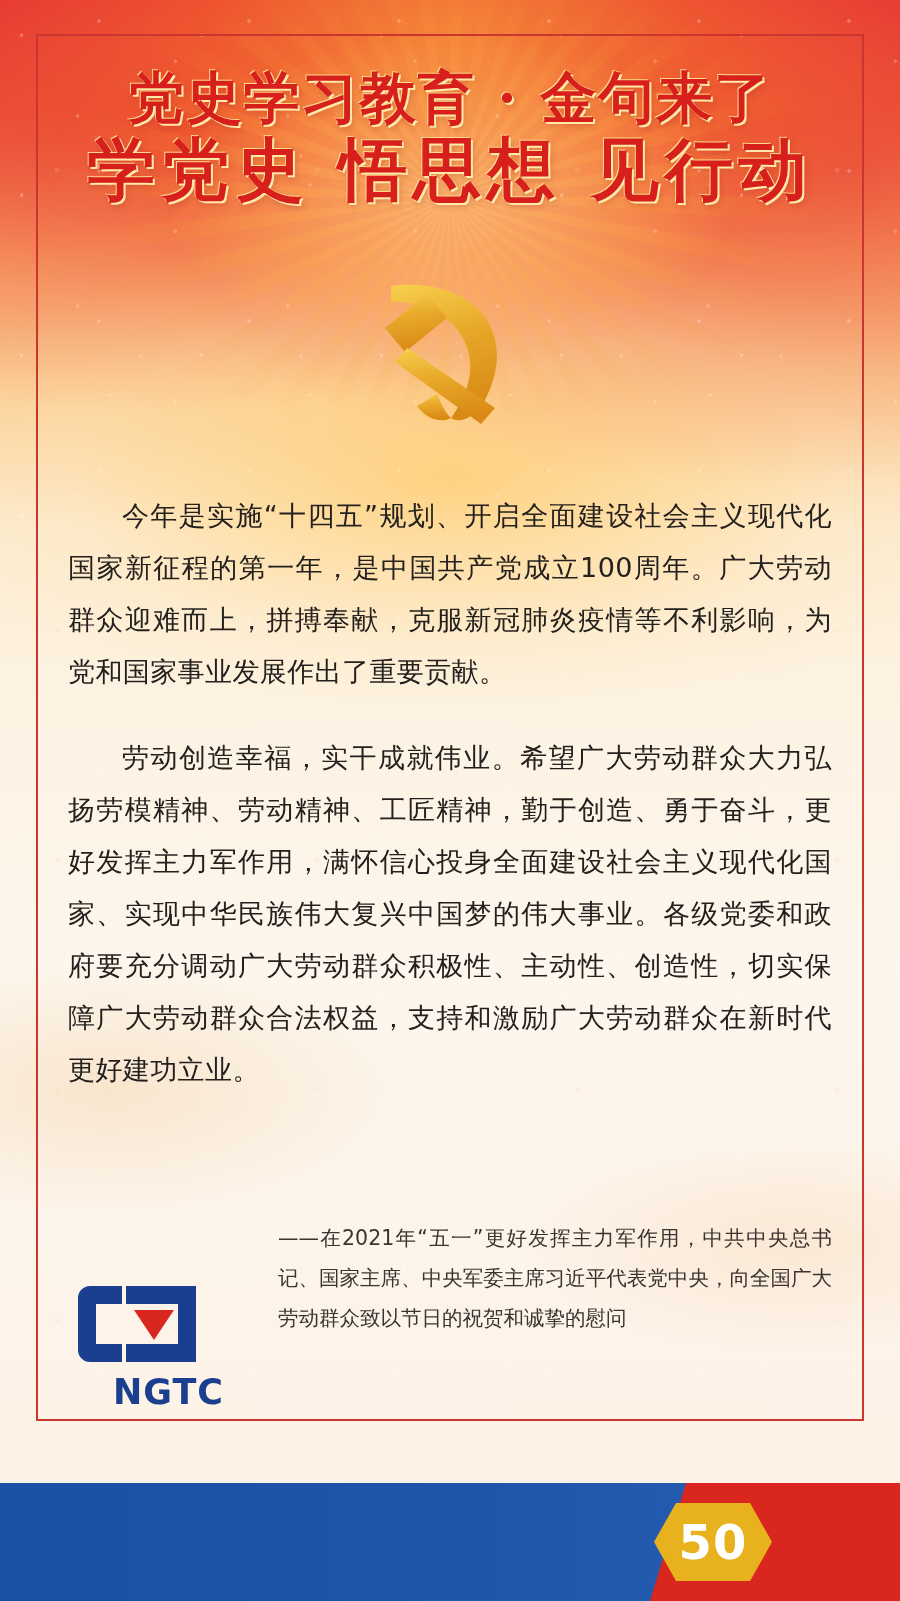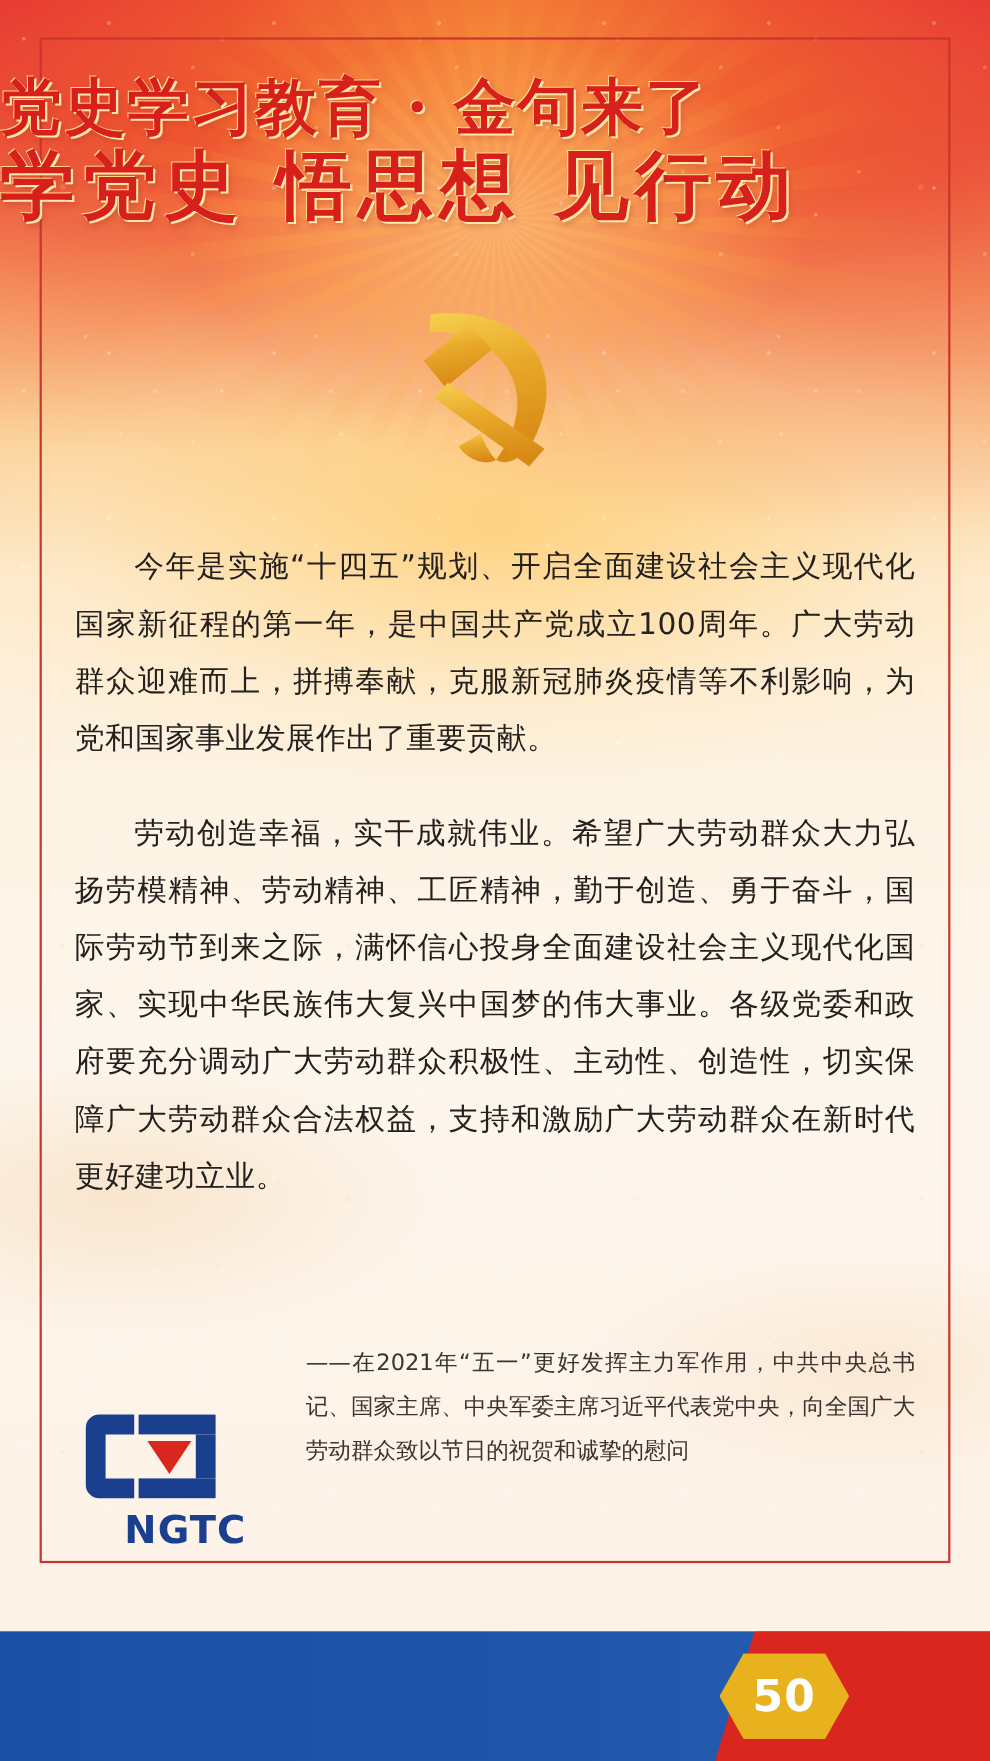--- a/index.html
+++ b/index.html
@@ -96,21 +96,21 @@
   .content {
     position: absolute;
     inset: 0;
   }
 
   .title-block {
     position: absolute;
     left: 0;
     right: 0;
     top: 62px;
-    text-align: left;
+    text-align: center;
   }
   .title-line {
     font-family: "DejaVu Serif", "Liberation Serif", serif;
     font-weight: bold;
     color: #d7201c;
     letter-spacing: 2px;
     text-shadow:
       2px 2px 0 #ffe9a8,
       -1px -1px 0 #ffd98a,
       3px 4px 6px rgba(150,40,20,0.25);
@@ -225,21 +225,21 @@
     background: #e8b21e;
     clip-path: polygon(22px 0, 96px 0, 118px 39px, 96px 78px, 22px 78px, 0 39px);
     display: flex;
     align-items: center;
     justify-content: center;
   }
   .badge span {
     color: #ffffff;
     font-family: "DejaVu Sans", "Liberation Sans", sans-serif;
     font-weight: bold;
-    font-size: 40px;
+    font-size: 48px;
     letter-spacing: 1px;
   }
 
   
   .wash {
     position: absolute;
     left: 0;
     right: 0;
     top: 880px;
     height: 520px;
@@ -282,21 +282,21 @@
         <path d="M96 150 C 86 156, 70 150, 62 138 L 82 126 C 86 136, 90 144, 96 150 Z" fill="url(#goldgrad)"></path>
 
         <path d="M30 60 L 72 26 L 92 50 L 50 84 Z" fill="url(#goldgrad)"></path>
 
         <path d="M52 80 L 140 140 L 126 156 L 40 94 Z" fill="url(#goldgrad)"></path>
       </svg>
     </div>
 
     <div class="body-text">
       <p>今年是实施“十四五”规划、开启全面建设社会主义现代化国家新征程的第一年，是中国共产党成立100周年。广大劳动群众迎难而上，拼搏奉献，克服新冠肺炎疫情等不利影响，为党和国家事业发展作出了重要贡献。</p>
-      <p>劳动创造幸福，实干成就伟业。希望广大劳动群众大力弘扬劳模精神、劳动精神、工匠精神，勤于创造、勇于奋斗，国际劳动节到来之际，满怀信心投身全面建设社会主义现代化国家、实现中华民族伟大复兴中国梦的伟大事业。各级党委和政府要充分调动广大劳动群众积极性、主动性、创造性，切实保障广大劳动群众合法权益，支持和激励广大劳动群众在新时代更好建功立业。</p>
+      <p>劳动创造幸福，实干成就伟业。希望广大劳动群众大力弘扬劳模精神、劳动精神、工匠精神，勤于创造、勇于奋斗，更好发挥主力军作用，满怀信心投身全面建设社会主义现代化国家、实现中华民族伟大复兴中国梦的伟大事业。各级党委和政府要充分调动广大劳动群众积极性、主动性、创造性，切实保障广大劳动群众合法权益，支持和激励广大劳动群众在新时代更好建功立业。</p>
     </div>
 
     <div class="attribution">——在2021年“五一”更好发挥主力军作用，中共中央总书记、国家主席、中央军委主席习近平代表党中央，向全国广大劳动群众致以节日的祝贺和诚挚的慰问</div>
 
     <div class="logo">
       <div class="logo-mark">
         <svg viewBox="0 0 126 84" width="126" height="84" aria-hidden="true">
 
           <path d="M48 4 H16 A12 12 0 0 0 4 16 V68 A12 12 0 0 0 16 80 H48 V62 H22 V22 H48 Z" fill="#1b3f8f"></path>
 

